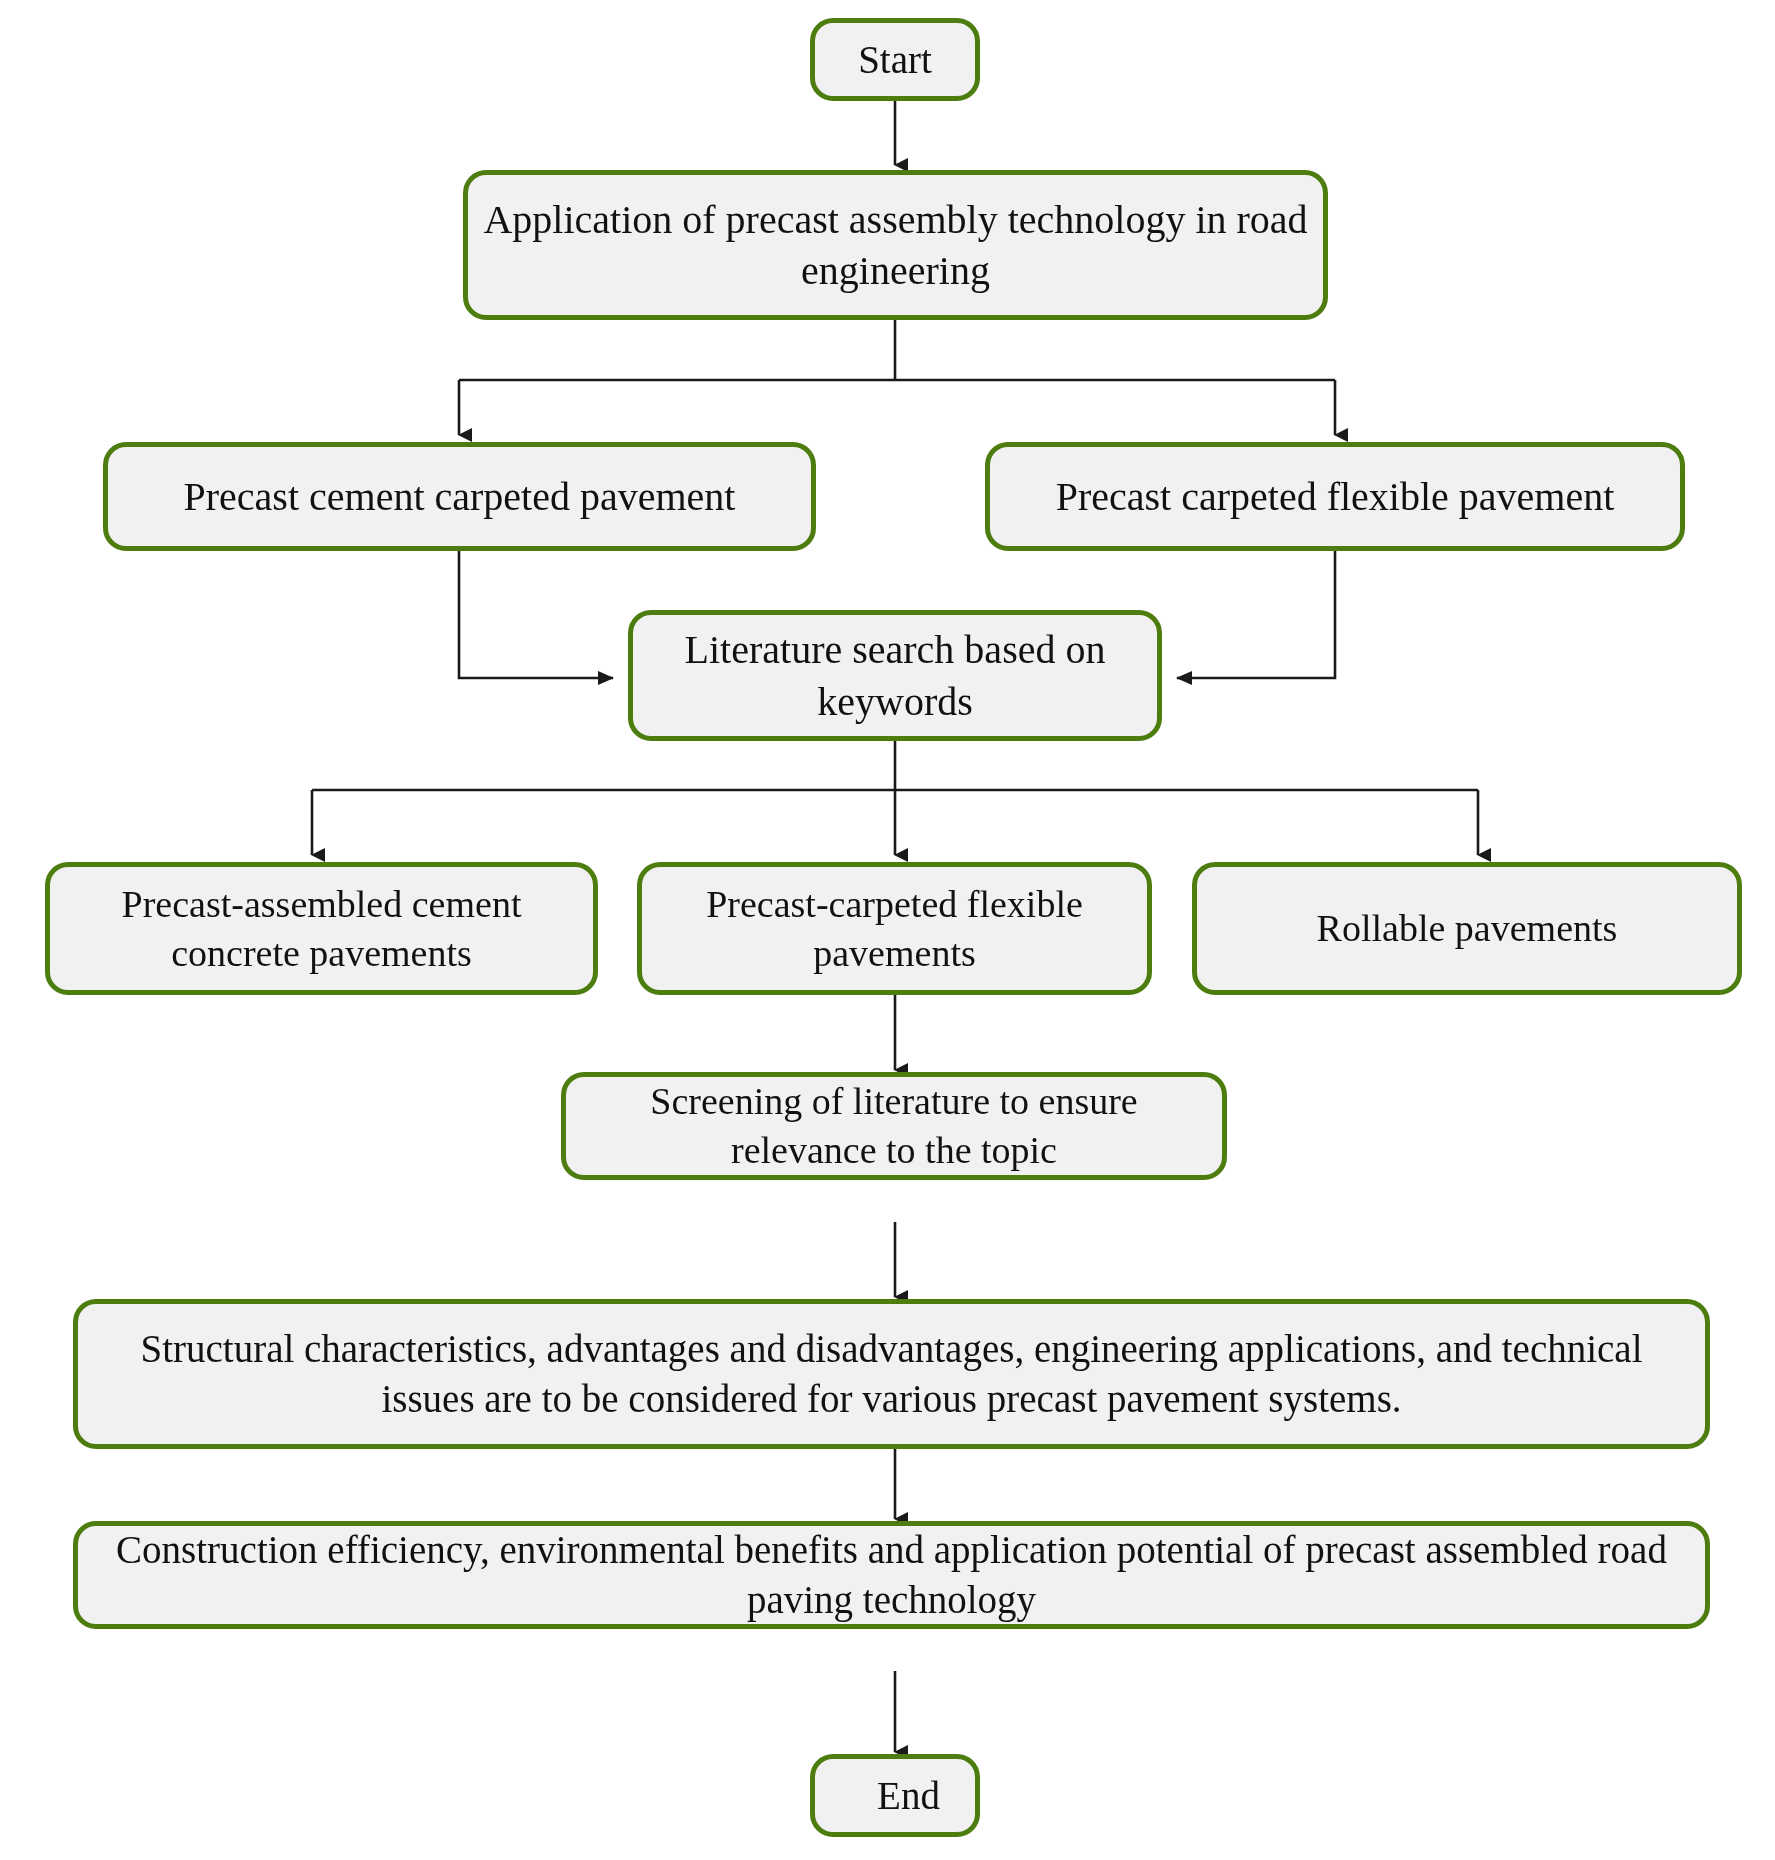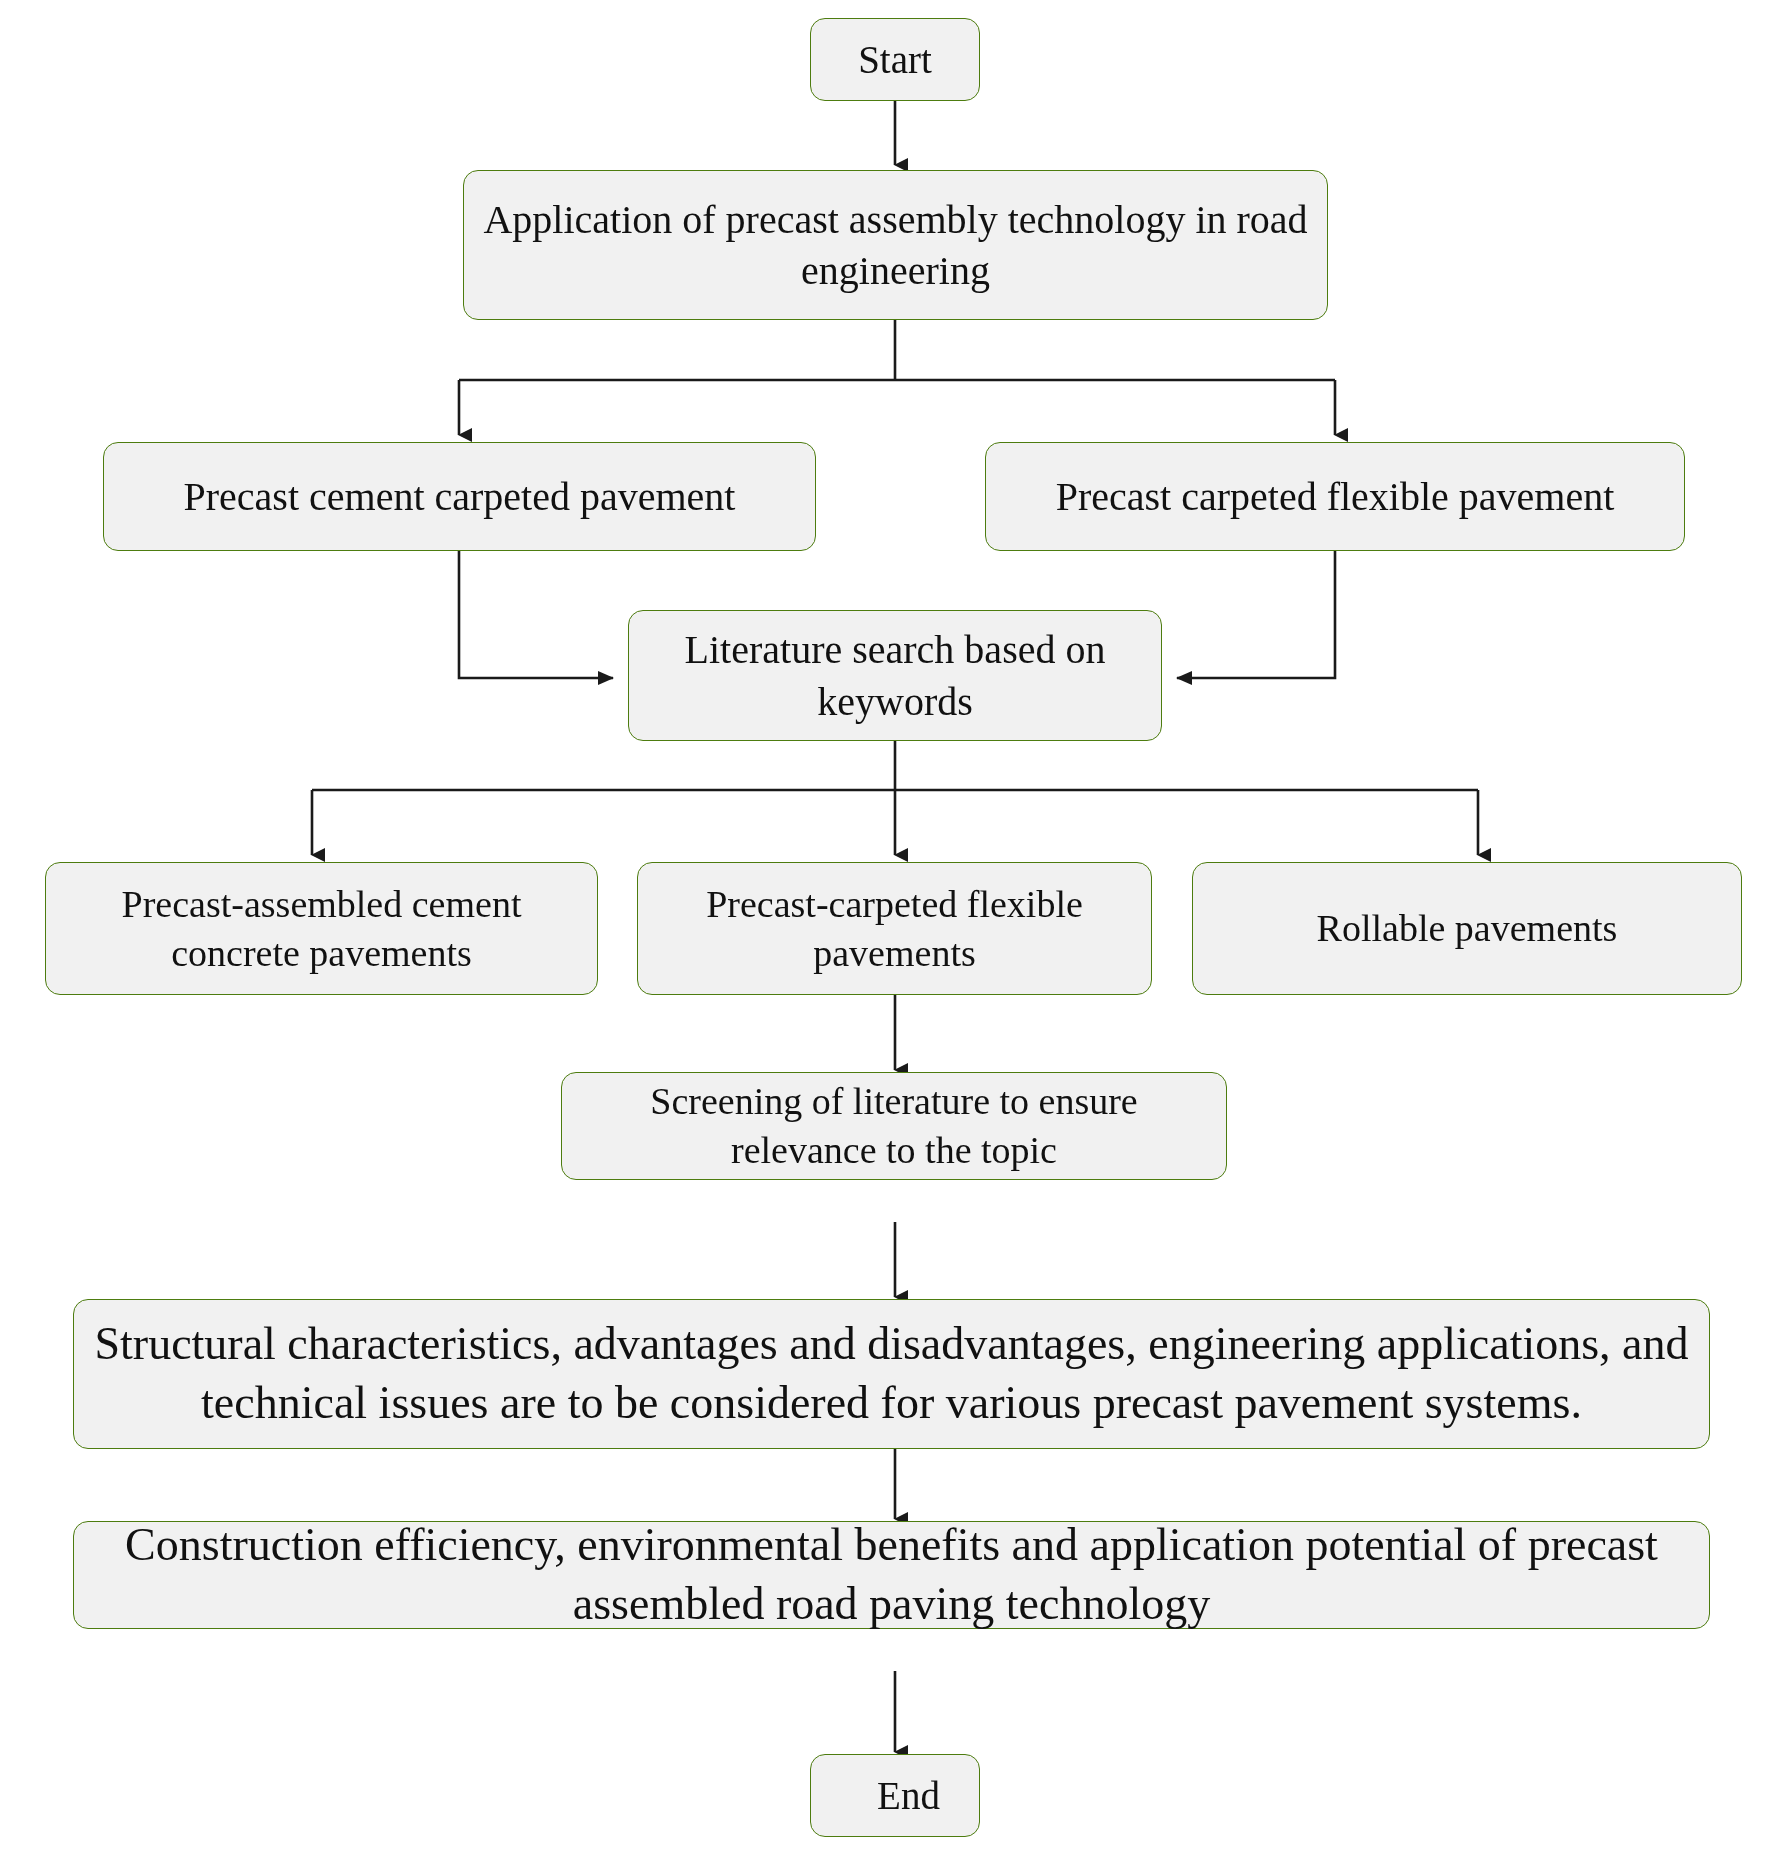--- a/index.html
+++ b/index.html
@@ -9,34 +9,34 @@
     color:#000000;
     position:relative;
     overflow:hidden;
   }
   #canvas{position:absolute;inset:0;width:1775px;height:1860px;}
   svg#wires{position:absolute;left:0;top:0;width:1775px;height:1860px;pointer-events:none;}
   .node{
     position:absolute;
     box-sizing:border-box;
     background:#F1F1F1;
-    border:1px solid #4d7c0f;
-    border-radius:15px;
+    border:5px solid #4d7c0f;
+    border-radius:23px;
     display:flex;
     align-items:center;
     justify-content:center;
     text-align:center;
     line-height:1.28;
     padding:6px 14px;
     color:#111111;
   }
   .t-start{font-size:39px;}
   .t-big{font-size:40px;}
   .t-mid{font-size:38px;}
-  .t-wide{font-size:46px;}
+  .t-wide{font-size:39px;}
 </style>
 </head>
 <body>
 
 <div id="canvas">
 
   <svg id="wires" viewBox="0 0 1775 1860">
     <defs>
       <marker id="ah-down" markerWidth="16" markerHeight="14" refX="8" refY="13" orient="auto" markerUnits="userSpaceOnUse">
         <polygon points="1,0 15,0 8,14" fill="#1A1A1A"></polygon>

